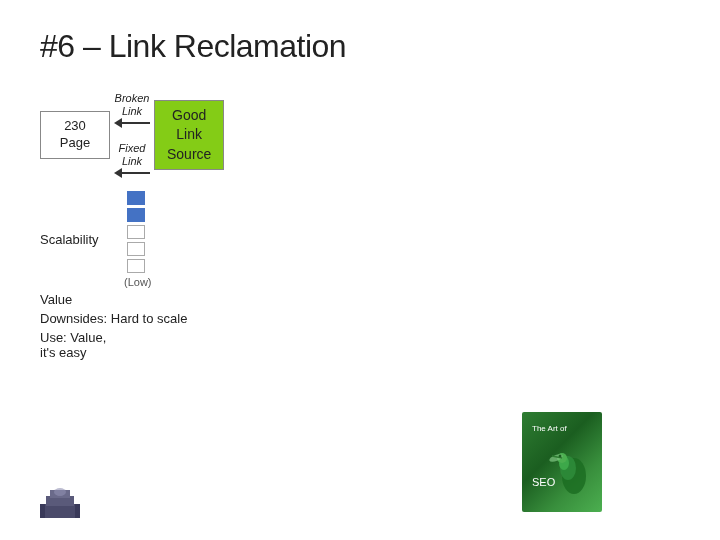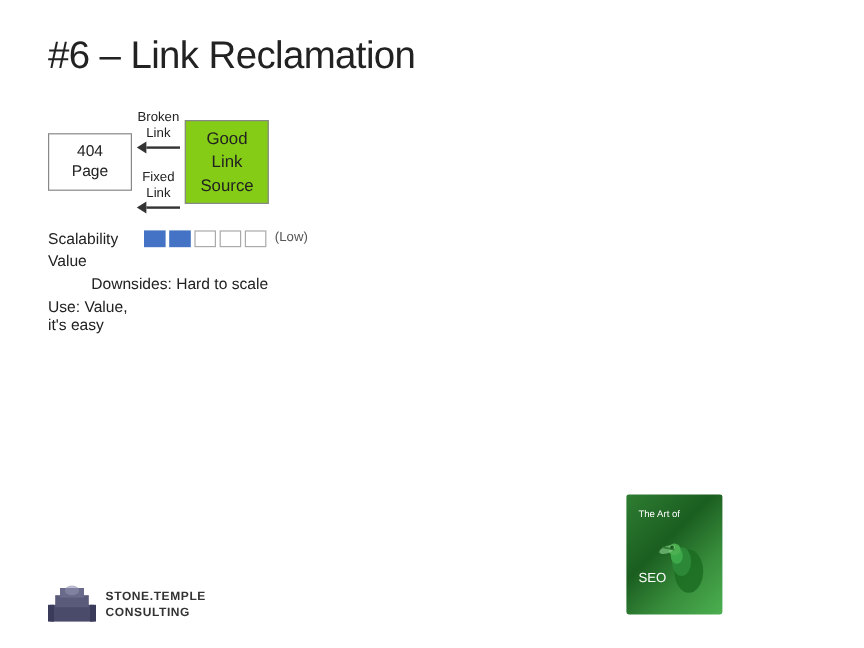--- a/index.html
+++ b/index.html
@@ -101,21 +101,22 @@
     }
 
     .metric-label {
       width: 80px;
       font-size: 13px;
     }
 
     .bars {
       display: flex;
       gap: 3px;
-      align-items: flex-start;
+      align-items: center;
+      flex-direction: column;
     }
 
     .bar-filled {
       width: 18px;
       height: 14px;
       background: #4472c4;
     }
 
     .bar-empty {
       width: 18px;
@@ -127,21 +128,20 @@
     .bar-label {
       font-size: 11px;
       color: #555;
       margin-left: 4px;
     }
 
     .downsides {
       font-size: 13px;
       color: #222;
       margin-top: 2px;
-      margin-left: 36px;
     }
 
     .use {
       font-size: 13px;
       color: #222;
       margin-top: 4px;
     }
 
     
     .seo-book {
@@ -233,20 +233,21 @@
       align-items: center;
       height: 42px;
       justify-content: center;
     }
 
     .arrow-text {
       font-size: 11px;
       color: #222;
       text-align: center;
       line-height: 1.2;
+      font-style: italic;
     }
 
     .arrow-line {
       display: flex;
       align-items: center;
     }
 
     .horiz-line {
       width: 28px;
       height: 2px;
@@ -273,21 +274,21 @@
 
   <div class="content-area">
 
 
     <div class="right-column">
 
       <div class="diagram-wrapper">
 
         <div class="boxes-column">
           <div class="page-box">
-            <span>404</span><br>
+            <span>230</span><br>
             <span>Page</span>
           </div>
         </div>
 
         <div class="arrow-area">
 
           <div class="single-arrow">
             <div class="arrow-text">
               <span>Broken</span><br>
               <span>Link</span>
@@ -368,19 +369,15 @@
     <svg class="logo-icon" viewBox="0 0 40 36">
 
       <rect x="2" y="18" width="36" height="14" fill="#4a4a6a"></rect>
       <rect x="6" y="10" width="28" height="10" fill="#5a5a7a"></rect>
       <rect x="10" y="4" width="20" height="8" fill="#6a6a8a"></rect>
       <rect x="0" y="18" width="5" height="14" fill="#3a3a5a"></rect>
       <rect x="35" y="18" width="5" height="14" fill="#3a3a5a"></rect>
 
       <ellipse cx="20" cy="6" rx="6" ry="4" fill="#9090b0" opacity="0.6"></ellipse>
     </svg>
-    <div class="logo-text">
-      <div>STONE.TEMPLE</div>
-      <div>CONSULTING</div>
-    </div>
   </div>
 
 </div>
 
 </body></html>

